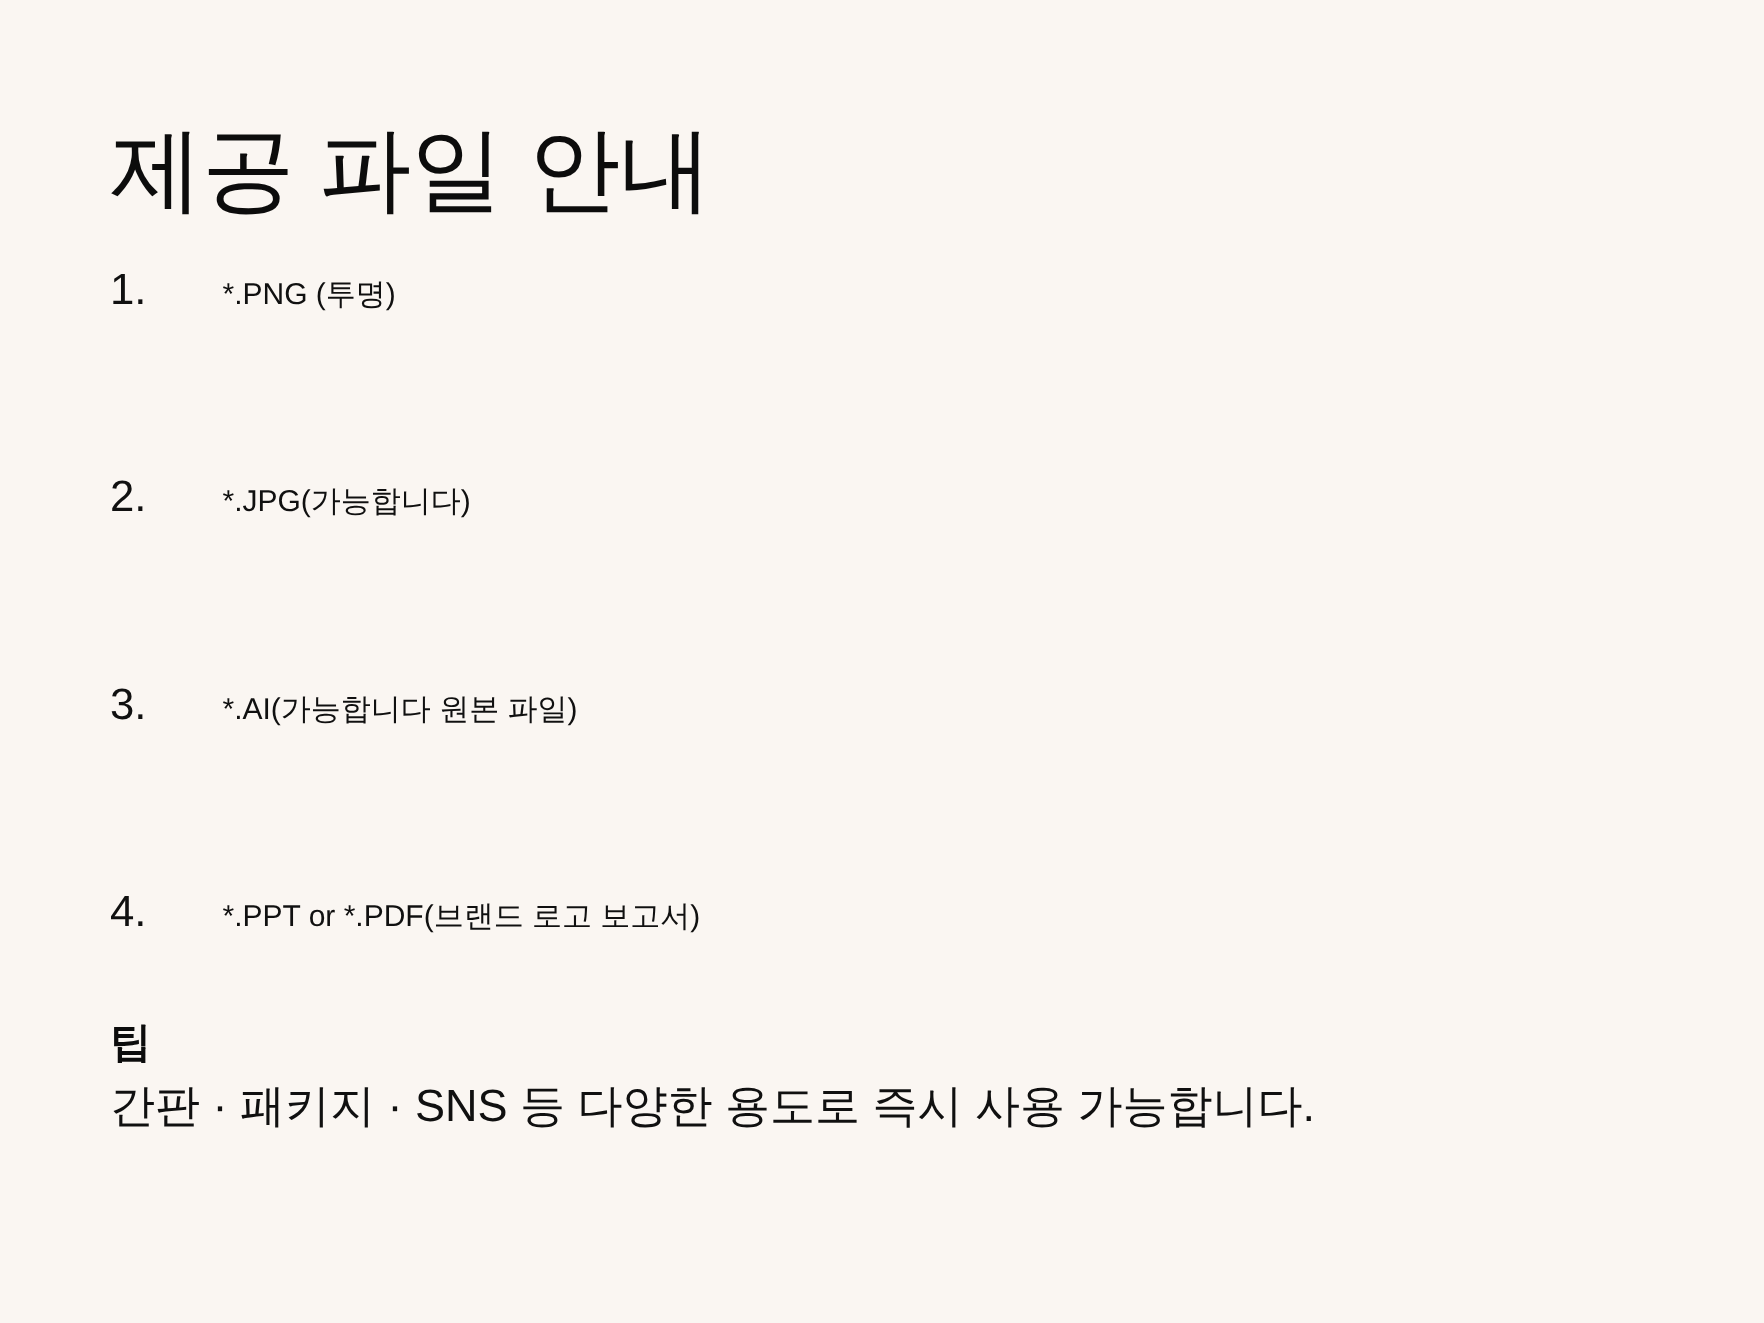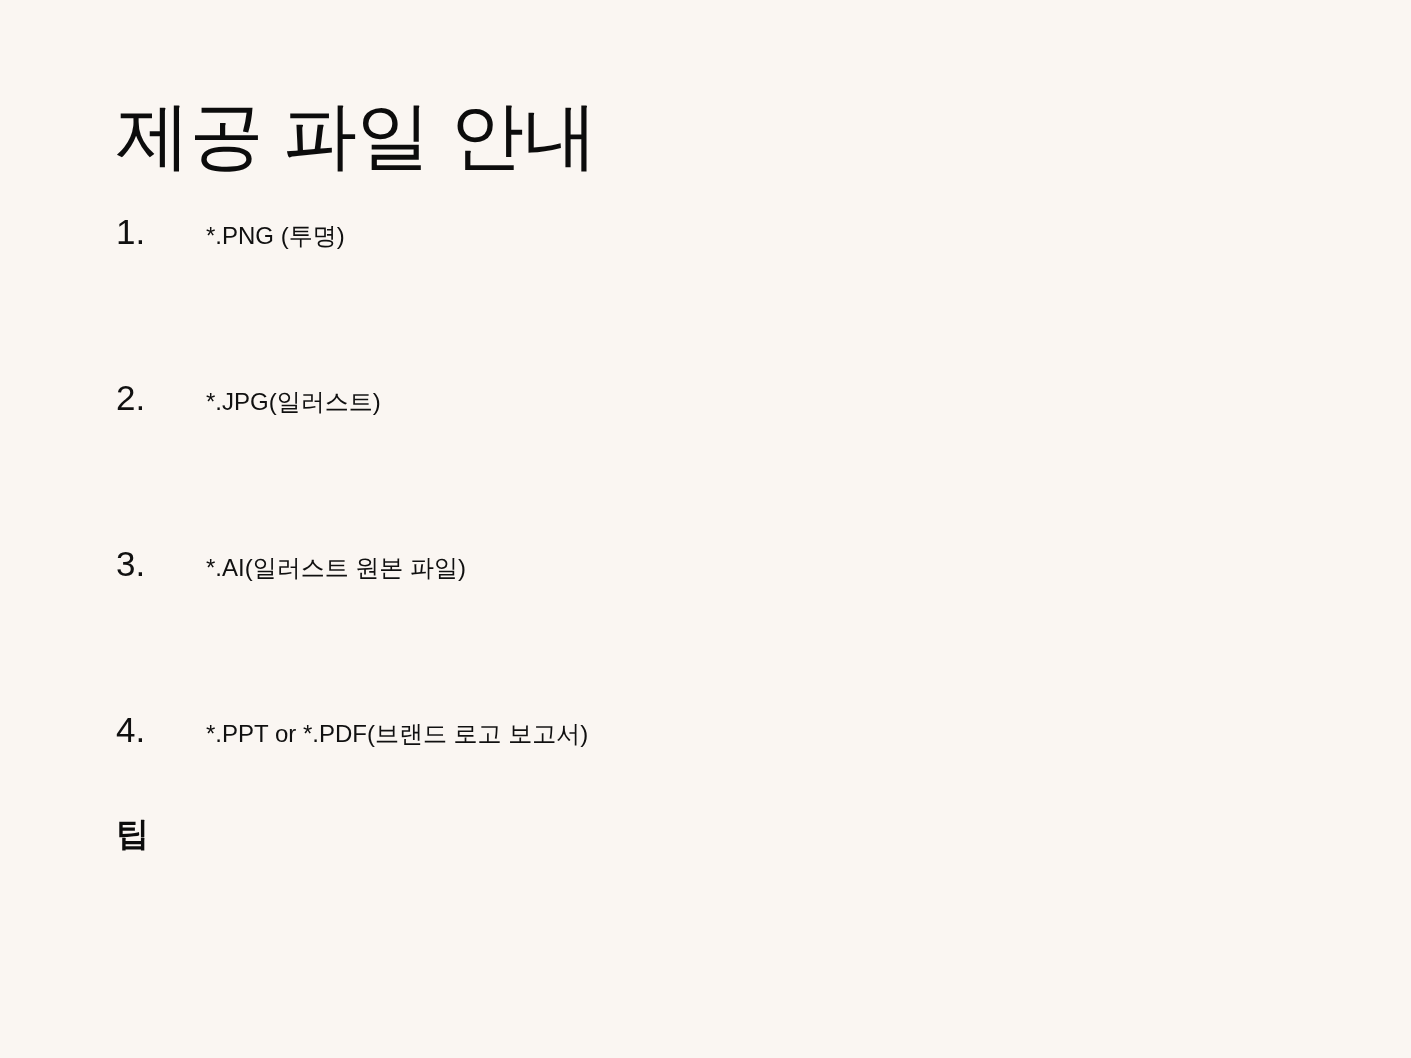--- a/index.html
+++ b/index.html
@@ -12,21 +12,21 @@
     background: #faf6f2;
     font-family: "Liberation Sans", sans-serif;
     color: #101010;
     overflow: hidden;
   }
   .slide {
     position: relative;
     width: 1411px;
     height: 856px;
     box-sizing: border-box;
-    padding: 95px 100px 0 116px;
+    padding: 95px 100px 0 88px;
   }
   .slide-title {
     font-size: 74px;
     font-weight: 400;
     line-height: 1.1;
     letter-spacing: -0.5px;
     margin: 0 0 34px 0;
     color: #0c0c0c;
   }
   .file-list {
@@ -78,29 +78,30 @@
 
   <h1 class="slide-title">제공 파일 안내</h1>
 
   <ol class="file-list">
     <li class="file-item">
       <span class="item-num">1.</span>
       <span class="item-text">*.PNG (투명)</span>
     </li>
     <li class="file-item">
       <span class="item-num">2.</span>
-      <span class="item-text">*.JPG(일러스트)</span>
+      <span class="item-text">*.JPG(가능합니다)</span>
     </li>
     <li class="file-item">
       <span class="item-num">3.</span>
-      <span class="item-text">*.AI(일러스트 원본 파일)</span>
+      <span class="item-text">*.AI(가능합니다 원본 파일)</span>
     </li>
     <li class="file-item">
       <span class="item-num">4.</span>
       <span class="item-text">*.PPT or *.PDF(브랜드 로고 보고서)</span>
     </li>
   </ol>
 
   <div class="tip-block">
     <p class="tip-label">팁</p>
+    <p class="tip-text">간판 · 패키지 · SNS 등 다양한 용도로 즉시 사용 가능합니다.</p>
   </div>
 
 </div>
 
 </body></html>

